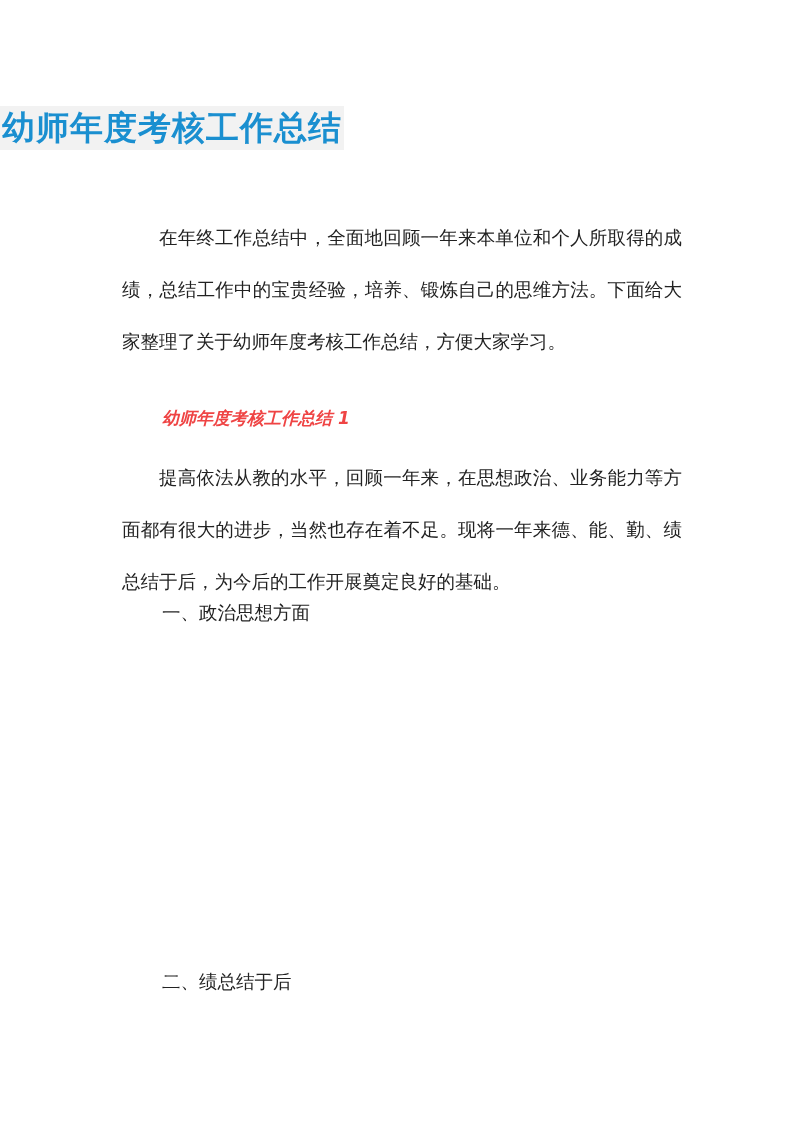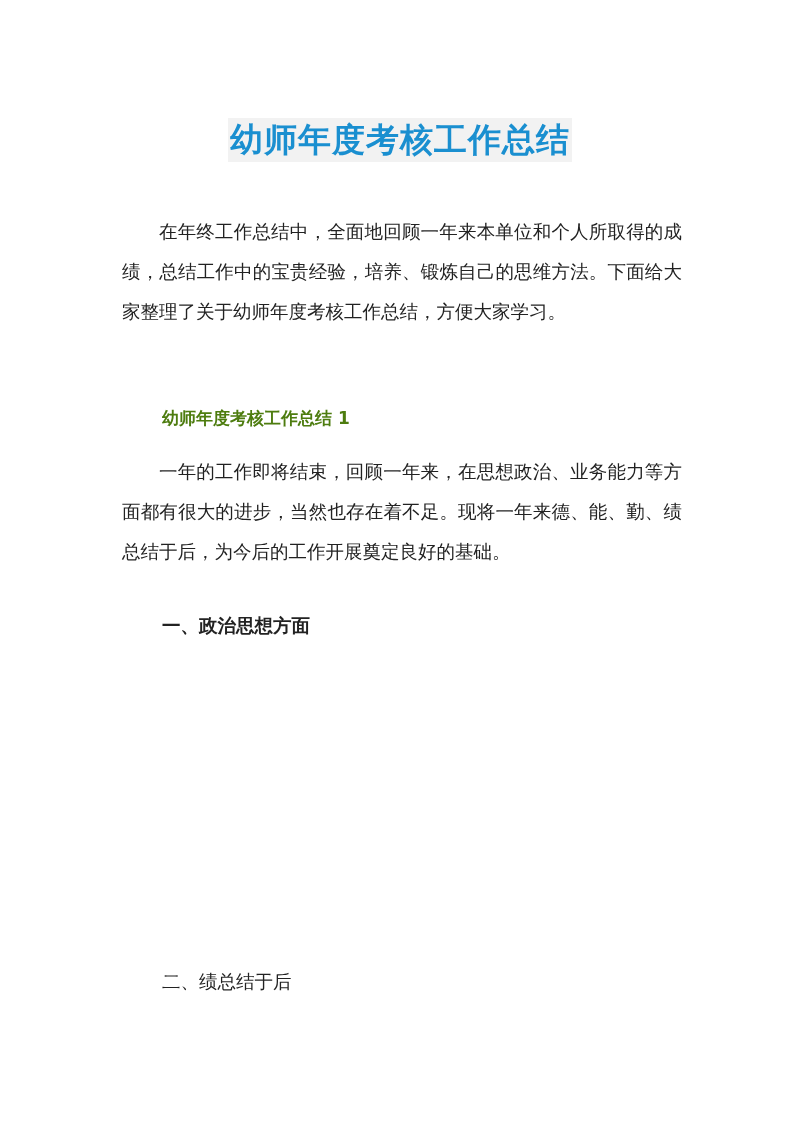--- a/index.html
+++ b/index.html
@@ -16,57 +16,57 @@
       color: #222222;
     }
     .page {
       position: absolute;
       left: 0; top: 0;
       width: 800px;
       height: 1132px;
     }
     .title-wrap {
       position: absolute;
-      top: 118px;
+      top: 106px;
       left: 0;
       width: 800px;
-      text-align: center;
     }
     .title {
       display: inline-block;
       background: #f2f2f2;
       color: #1a8fd0;
       font-family: "DejaVu Sans", "Liberation Sans", sans-serif;
       font-weight: bold;
       font-size: 33px;
       line-height: 44px;
       padding: 0 2px;
       letter-spacing: 1px;
     }
     .body-text {
       position: absolute;
       left: 122px;
       width: 560px;
       font-size: 18.5px;
-      line-height: 40px;
+      line-height: 52px;
       margin: 0;
     }
     .p {
       text-indent: 2em;
       margin: 0;
       text-align: justify;
     }
     .subhead {
       position: absolute;
       left: 162px;
-      color: #4d7c0f;
+      color: #ef4444;
       font-family: "DejaVu Sans", "Liberation Sans", sans-serif;
       font-weight: bold;
       font-size: 17px;
       line-height: 24px;
+      font-style: italic;
     }
     .heading-plain {
       position: absolute;
       left: 162px;
       font-size: 18.5px;
       line-height: 24px;
     }
   </style>
 </head>
 <body>
@@ -77,21 +77,21 @@
     <span class="title">幼师年度考核工作总结</span>
   </div>
 
   <div class="body-text" style="top:212px;">
     <p class="p">在年终工作总结中，全面地回顾一年来本单位和个人所取得的成绩，总结工作中的宝贵经验，培养、锻炼自己的思维方法。下面给大家整理了关于幼师年度考核工作总结，方便大家学习。</p>
   </div>
 
   <div class="subhead" style="top:406px;">幼师年度考核工作总结 1</div>
 
   <div class="body-text" style="top:452px;">
-    <p class="p">一年的工作即将结束，回顾一年来，在思想政治、业务能力等方面都有很大的进步，当然也存在着不足。现将一年来德、能、勤、绩总结于后，为今后的工作开展奠定良好的基础。</p>
+    <p class="p">提高依法从教的水平，回顾一年来，在思想政治、业务能力等方面都有很大的进步，当然也存在着不足。现将一年来德、能、勤、绩总结于后，为今后的工作开展奠定良好的基础。</p>
   </div>
 
-  <div class="heading-plain" style="top:614px;font-weight:bold;">一、政治思想方面</div>
+  <div class="heading-plain" style="top:601px;">一、政治思想方面</div>
 
 
   <div class="heading-plain" style="top:970px;">二、绩总结于后</div>
 
 </div>
 
 </body></html>

